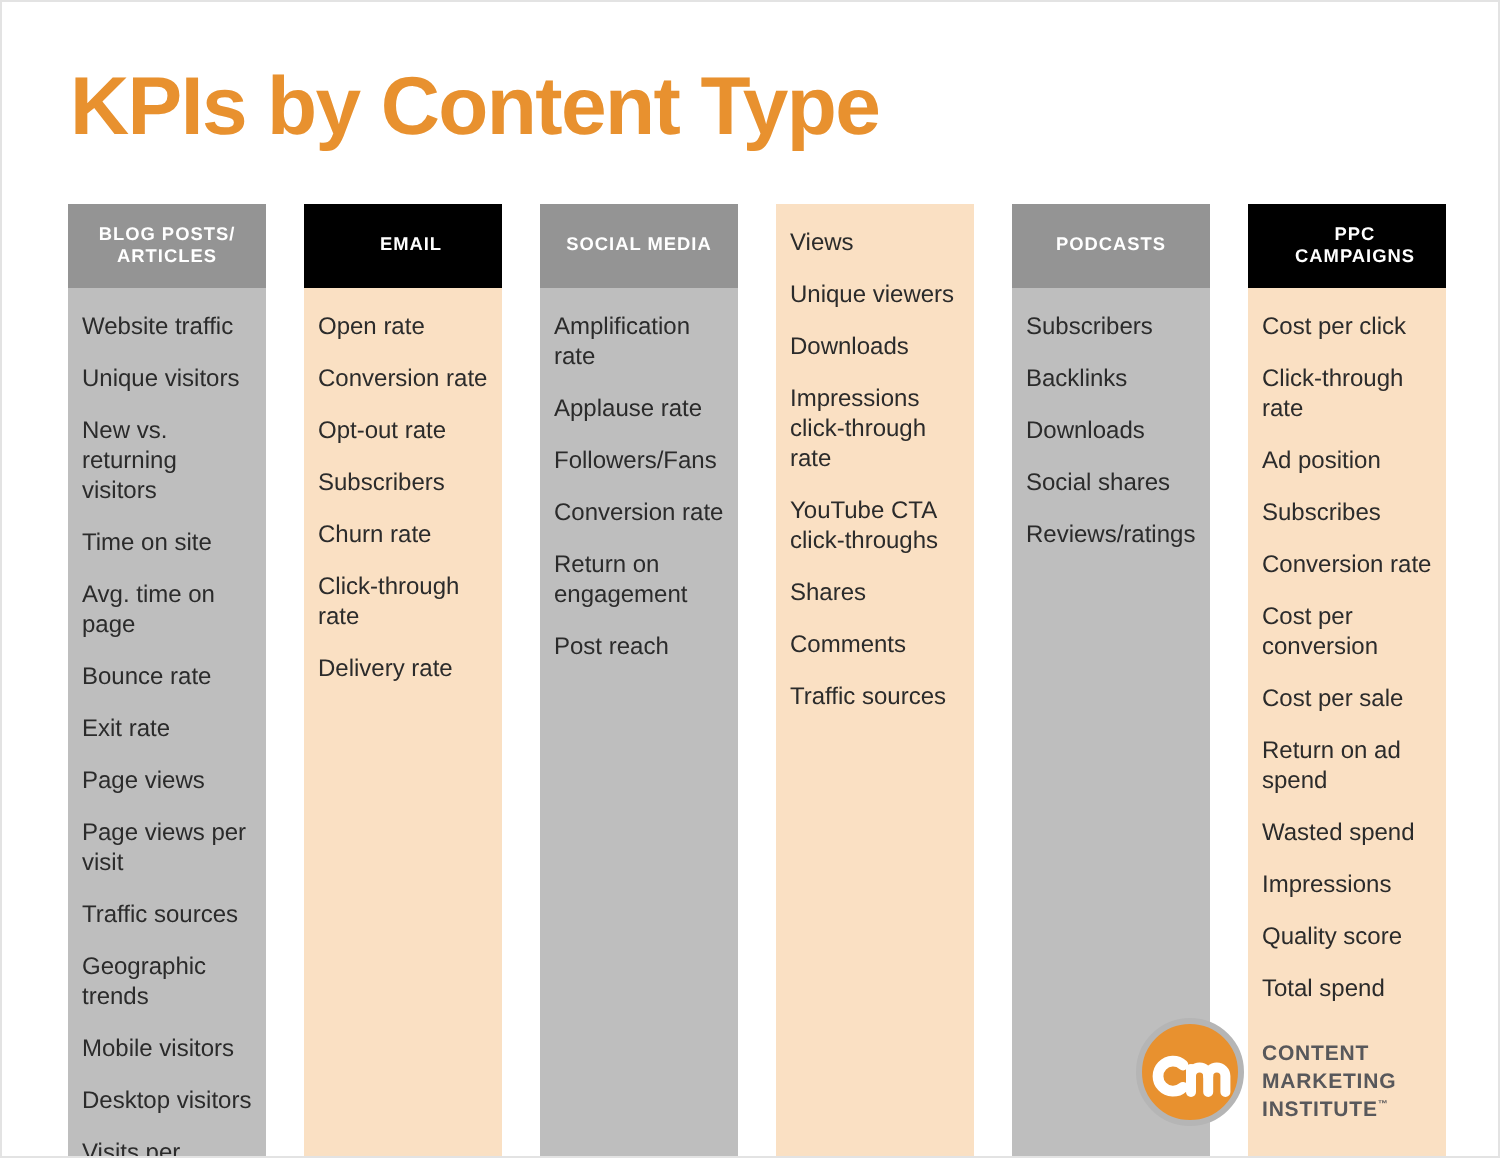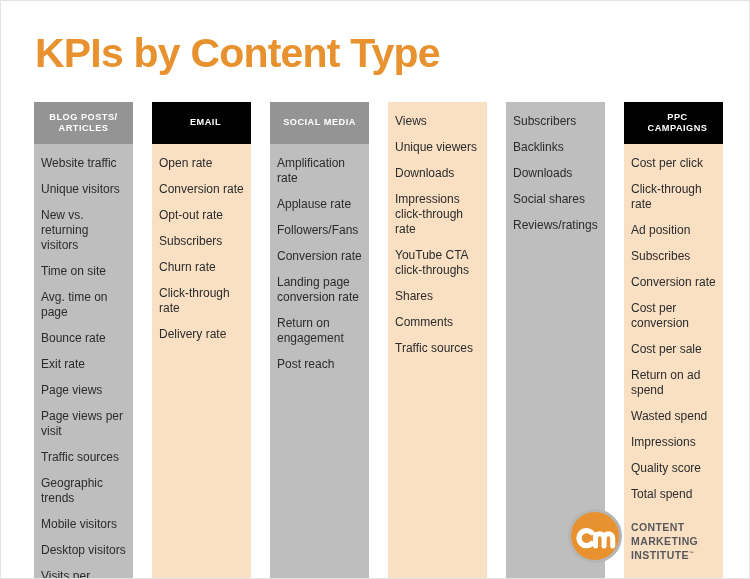--- a/index.html
+++ b/index.html
@@ -164,38 +164,38 @@
         <div class="kpi-item">Delivery rate</div>
       </div>
     </div>
     <div class="kpi-column">
       <div class="col-header gray" style="white-space: pre-line;">SOCIAL MEDIA</div>
       <div class="col-body gray">
         <div class="kpi-item">Amplification rate</div>
         <div class="kpi-item">Applause rate</div>
         <div class="kpi-item">Followers/Fans</div>
         <div class="kpi-item">Conversion rate</div>
-        <div class="kpi-item">Landing page conversion rate</div>
         <div class="kpi-item">Return on engagement</div>
         <div class="kpi-item">Post reach</div>
       </div>
     </div>
     <div class="kpi-column">
       <div class="col-body peach">
         <div class="kpi-item">Views</div>
         <div class="kpi-item">Unique viewers</div>
         <div class="kpi-item">Downloads</div>
         <div class="kpi-item">Impressions click-through rate</div>
         <div class="kpi-item">YouTube CTA click-throughs</div>
         <div class="kpi-item">Shares</div>
         <div class="kpi-item">Comments</div>
         <div class="kpi-item">Traffic sources</div>
       </div>
     </div>
     <div class="kpi-column">
+      <div class="col-header gray" style="white-space: pre-line;">PODCASTS</div>
       <div class="col-body gray">
         <div class="kpi-item">Subscribers</div>
         <div class="kpi-item">Backlinks</div>
         <div class="kpi-item">Downloads</div>
         <div class="kpi-item">Social shares</div>
         <div class="kpi-item">Reviews/ratings</div>
       </div>
     </div>
     <div class="kpi-column">
       <div class="col-header orange" style="white-space: pre-line;">PPC CAMPAIGNS</div>

